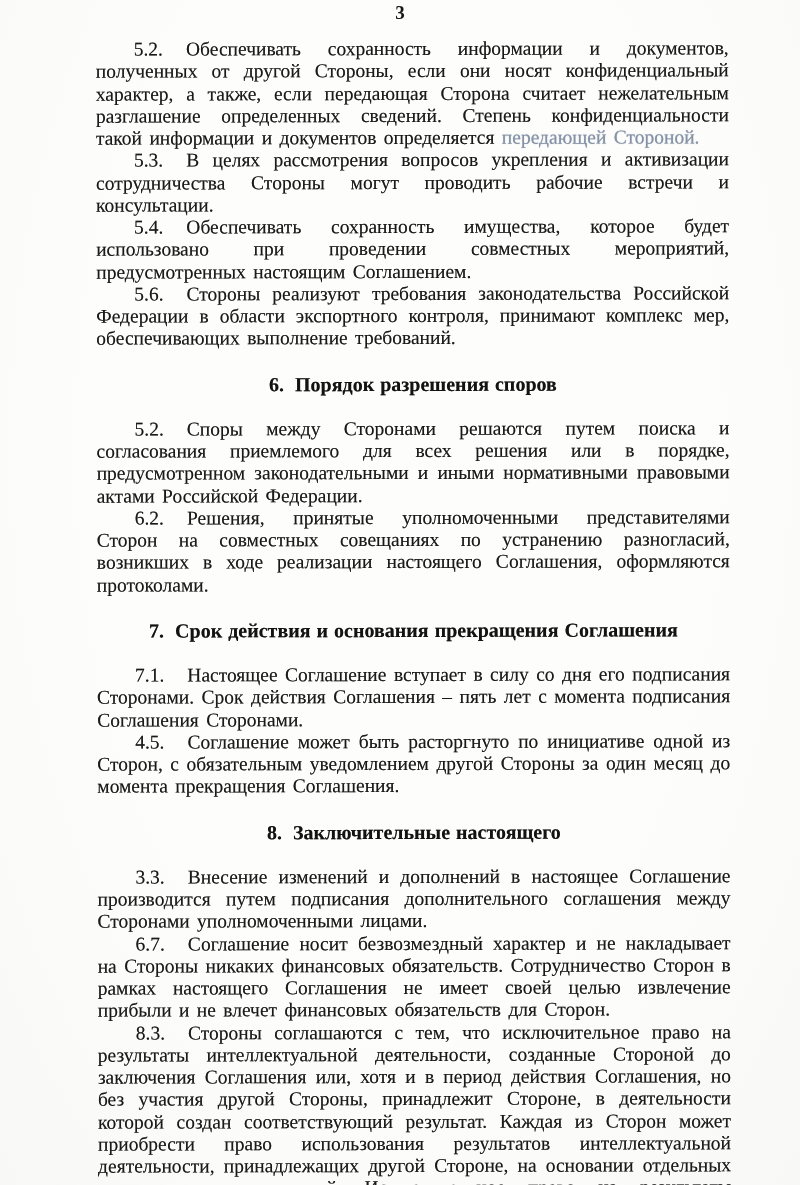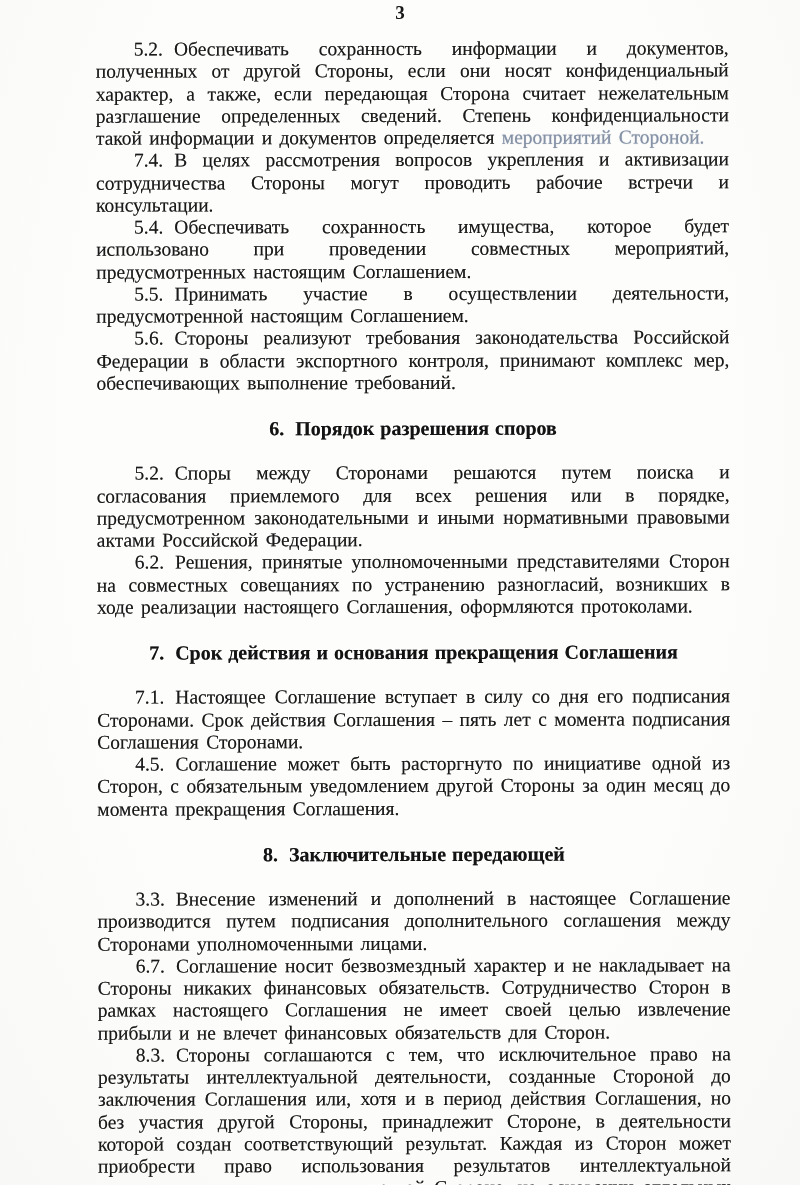--- a/index.html
+++ b/index.html
@@ -36,21 +36,21 @@
   }
   p.para {
     margin: 0;
     font-size: 19.5px;
     line-height: 22.25px;
     text-align: justify;
     text-align-last: left;
     text-indent: 38px;
     word-spacing: 2.5px;
   }
-  .pnum { margin-right: 11px; }
+  .pnum { margin-right: 23px; }
   h2.heading {
     margin: 23px 0;
     font-size: 20px;
     line-height: 22.25px;
     font-weight: bold;
     text-align: center;
     color: #131313;
     word-spacing: 1px;
   }
   .hnum { margin-right: 11px; }
@@ -61,43 +61,42 @@
 </style>
 </head>
 <body>
 
 <div class="page">
 
   <div class="page-number">3</div>
 
   <div class="text-block">
 
-    <p class="para"><span class="pnum">5.2.</span><span>Обеспечивать сохранность информации и документов, полученных от другой Стороны, если они носят конфиденциальный характер, а также, если передающая Сторона считает нежелательным разглашение определенных сведений. Степень конфиденциальности такой информации и документов определяется</span><span class="faded"> мероприятий Стороной.</span></p>
+    <p class="para"><span class="pnum">5.2.</span><span>Обеспечивать сохранность информации и документов, полученных от другой Стороны, если они носят конфиденциальный характер, а также, если передающая Сторона считает нежелательным разглашение определенных сведений. Степень конфиденциальности такой информации и документов определяется</span><span class="faded"> передающей Стороной.</span></p>
 
-    <p class="para"><span class="pnum">7.4.</span><span>В целях рассмотрения вопросов укрепления и активизации сотрудничества Стороны могут проводить рабочие встречи и консультации.</span></p>
+    <p class="para"><span class="pnum">5.3.</span><span>В целях рассмотрения вопросов укрепления и активизации сотрудничества Стороны могут проводить рабочие встречи и консультации.</span></p>
 
     <p class="para"><span class="pnum">5.4.</span><span>Обеспечивать сохранность имущества, которое будет использовано при проведении совместных мероприятий, предусмотренных настоящим Соглашением.</span></p>
 
-    <p class="para"><span class="pnum">5.5.</span><span>Принимать участие в осуществлении деятельности, предусмотренной настоящим Соглашением.</span></p>
 
     <p class="para"><span class="pnum">5.6.</span><span>Стороны реализуют требования законодательства Российской Федерации в области экспортного контроля, принимают комплекс мер, обеспечивающих выполнение требований.</span></p>
 
     <h2 class="heading"><span class="hnum">6.</span><span>Порядок разрешения споров</span></h2>
 
     <p class="para"><span class="pnum">5.2.</span><span>Споры между Сторонами решаются путем поиска и согласования приемлемого для всех решения или в порядке, предусмотренном законодательными и иными нормативными правовыми актами Российской Федерации.</span></p>
 
     <p class="para"><span class="pnum">6.2.</span><span>Решения, принятые уполномоченными представителями Сторон на совместных совещаниях по устранению разногласий, возникших в ходе реализации настоящего Соглашения, оформляются протоколами.</span></p>
 
     <h2 class="heading"><span class="hnum">7.</span><span>Срок действия и основания прекращения Соглашения</span></h2>
 
     <p class="para"><span class="pnum">7.1.</span><span>Настоящее Соглашение вступает в силу со дня его подписания Сторонами. Срок действия Соглашения – пять лет с момента подписания Соглашения Сторонами.</span></p>
 
     <p class="para"><span class="pnum">4.5.</span><span>Соглашение может быть расторгнуто по инициативе одной из Сторон, с обязательным уведомлением другой Стороны за один месяц до момента прекращения Соглашения.</span></p>
 
-    <h2 class="heading"><span class="hnum">8.</span><span>Заключительные передающей</span></h2>
+    <h2 class="heading"><span class="hnum">8.</span><span>Заключительные настоящего</span></h2>
 
     <p class="para"><span class="pnum">3.3.</span><span>Внесение изменений и дополнений в настоящее Соглашение производится путем подписания дополнительного соглашения между Сторонами уполномоченными лицами.</span></p>
 
     <p class="para"><span class="pnum">6.7.</span><span>Соглашение носит безвозмездный характер и не накладывает на Стороны никаких финансовых обязательств. Сотрудничество Сторон в рамках настоящего Соглашения не имеет своей целью извлечение прибыли и не влечет финансовых обязательств для Сторон.</span></p>
 
     <p class="para"><span class="pnum">8.3.</span><span>Стороны соглашаются с тем, что исключительное право на результаты интеллектуальной деятельности, созданные Стороной до заключения Соглашения или, хотя и в период действия Соглашения, но без участия другой Стороны, принадлежит Стороне, в деятельности которой создан соответствующий результат. Каждая из Сторон может приобрести право использования результатов интеллектуальной деятельности, принадлежащих другой Стороне, на основании отдельных договоров и соглашений. Исключительное право на результаты интеллектуальной деятельности, созданные Сторонами совместно при осуществлении сотрудничества в рамках настоящего Соглашения, принадлежит</span></p>
 
   </div>
 </div>
 

